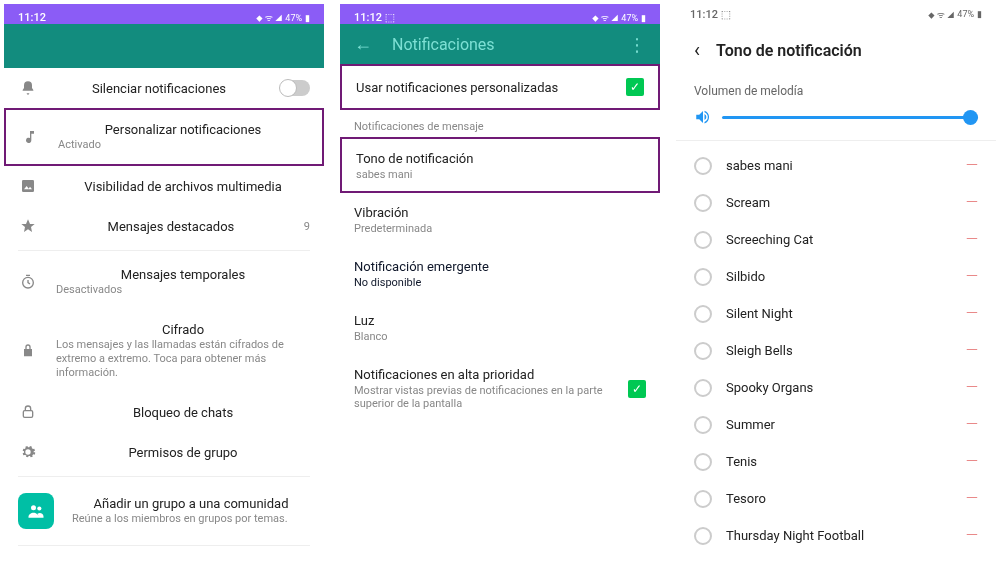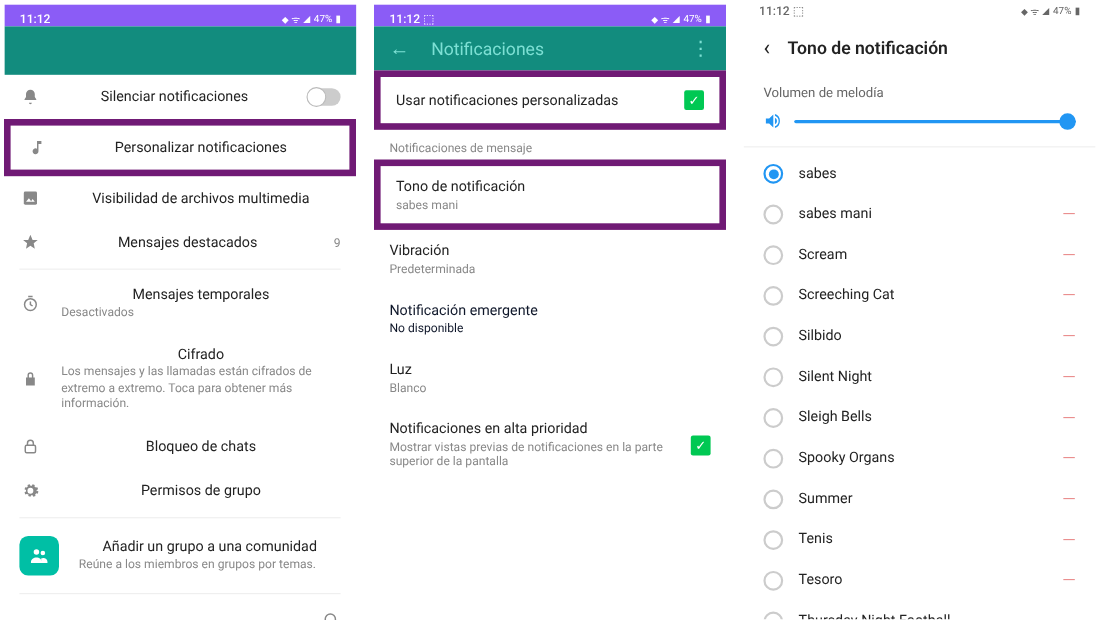--- a/index.html
+++ b/index.html
@@ -17,21 +17,21 @@
     .wa-header { background: #128C7E; height: 44px; }
     .settings-list { flex: 1; overflow-y: auto; }
     .setting-item { display: flex; align-items: center; padding: 12px 14px; gap: 18px; border-bottom: none; }
     .setting-icon { width: 20px; display: flex; justify-content: center; color: #888; flex-shrink: 0; }
     .setting-content { flex: 1; }
     .setting-title { font-size: 13px; color: #222; text-align: center; }
     .setting-sub { font-size: 11px; color: #888; margin-top: 1px; line-height: 1.3; }
     .setting-trail { margin-left: auto; color: #888; font-size: 11px; }
     .toggle { width: 30px; height: 16px; background: #ccc; border-radius: 8px; position: relative; }
     .toggle::after { content: ''; position: absolute; width: 16px; height: 16px; background: #fff; border: 1px solid #bbb; border-radius: 50%; left: -1px; top: -1px; }
-    .highlight-red { border: 6px solid #701a75; }
+    .highlight-red { border: 2px solid #701a75; }
     .divider { height: 1px; background: #eee; margin: 4px 14px; }
     .community-icon { width: 36px; height: 36px; background: #00bfa5; border-radius: 8px; display: flex; align-items: center; justify-content: center; color: #fff; }
     .participants-row { display: flex; align-items: center; padding: 12px 14px; color: #888; font-size: 12px; }
     
     
     .notif-header { background: #128C7E; height: 40px; display: flex; align-items: center; padding: 0 14px; gap: 20px; }
     .notif-title { color: #7de0d4; font-size: 16px; flex: 1; }
     .back-arrow { color: #7de0d4; font-size: 18px; }
     .menu-dots { color: #7de0d4; font-size: 18px; }
     .notif-item { padding: 12px 14px; }
@@ -86,20 +86,21 @@
     </div>
 
     <div class="setting-item highlight-red">
       <span class="setting-icon">
           <svg width="16" height="16" viewBox="0 0 24 24" fill="currentColor">
             <path d="M12 3v10.55A4 4 0 1 0 14 17V7h4V3h-6z"></path>
           </svg>
         </span>
       <div class="setting-content">
         <div class="setting-title">Personalizar notificaciones</div>
+        <div class="setting-sub">Activado</div>
       </div>
     </div>
 
     <div class="setting-item">
       <span class="setting-icon">
           <svg width="16" height="16" viewBox="0 0 24 24" fill="currentColor">
             <rect x="3" y="3" width="18" height="18" rx="2"></rect>
             <path fill="#fff" d="M6 17l4-5 3 4 2-3 3 4z"></path>
           </svg>
         </span>
@@ -272,25 +273,20 @@
           </svg>
         </span>
       <div class="slider-track">
         <div class="slider-thumb"></div>
       </div>
     </div>
   </div>
 
   <div class="tone-list" id="tone-list">
       <div class="tone-item">
-    <div class="radio selected"></div>
-    <span class="tone-name">sabes</span>
-
-  </div>
-      <div class="tone-item">
     <div class="radio "></div>
     <span class="tone-name">sabes mani</span>
     <span class="tone-remove">—</span>
   </div>
       <div class="tone-item">
     <div class="radio "></div>
     <span class="tone-name">Scream</span>
     <span class="tone-remove">—</span>
   </div>
       <div class="tone-item">

